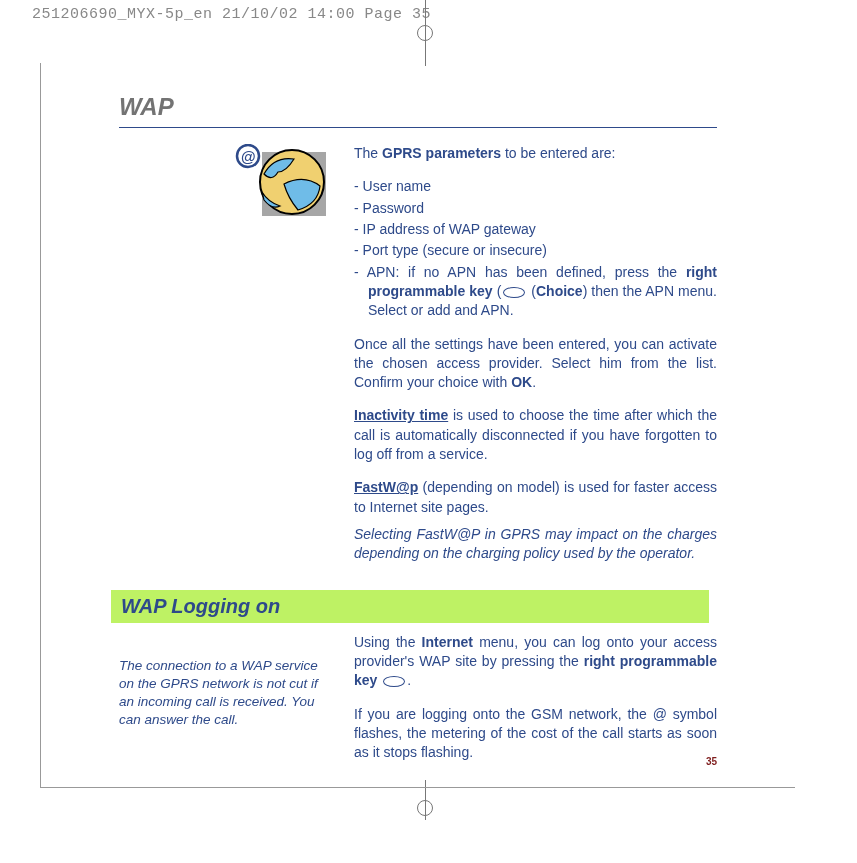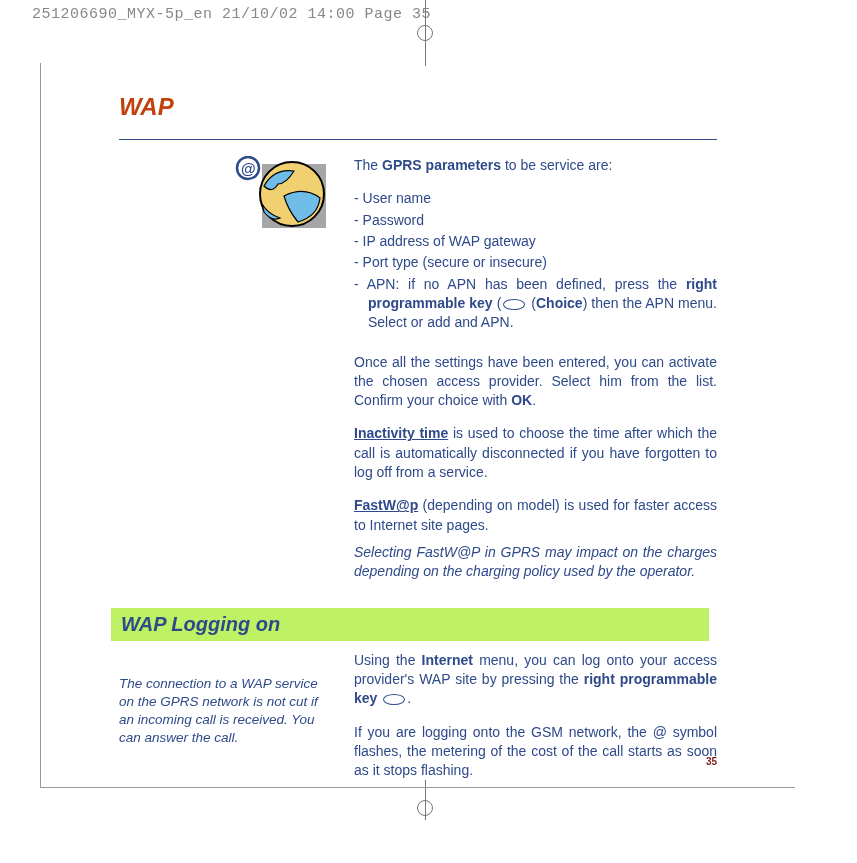--- a/index.html
+++ b/index.html
@@ -39,25 +39,25 @@
     position:absolute;
     top: 63px;
     left: 40px;
     width: 755px;
     height: 725px;
     border-left: 1px solid #999;
     border-bottom: 1px solid #999;
     padding: 30px 78px 24px 78px;
   }
   .page-title {
-    color: #c2410c;
+    color: #737373;
     font-size: 24px;
     font-weight: 700;
     font-style: italic;
-    padding-bottom: 18px;
+    padding-bottom: 6px;
     border-bottom: 1px solid #2e4a8a;
     margin-bottom: 16px;
   }
   .content-row {
     display: flex;
     gap: 20px;
   }
   .left-col {
     width: 215px;
     flex: 0 0 215px;
@@ -71,21 +71,21 @@
     line-height: 1.38;
     text-align: justify;
   }
   .globe-wrap {
     text-align: right;
     padding-right: 0px;
     height: 82px;
   }
   .globe-wrap svg { display:inline-block; }
   .right-col p { margin-bottom: 14px; }
-  .right-col ul { list-style: none; margin: 4px 0 20px 0; padding:0; }
+  .right-col ul { list-style: none; margin: 4px 0 14px 0; padding:0; }
   .right-col li { padding-left: 14px; text-indent: -14px; margin: 2px 0; text-align: justify; }
   .right-col li::before { content: "-  "; }
   .bold { font-weight: 700; }
   .underline { text-decoration: underline; }
   .italic { font-style: italic; }
   .section-bar {
     background: #bef264;
     margin: 12px 0 10px -8px;
     padding: 5px 10px;
     width: 100%;
@@ -142,21 +142,21 @@
           <g transform="translate(6,0)">
             <circle cx="8" cy="12" r="11" fill="#fff" stroke="#2e4a8a" stroke-width="2.5"></circle>
             <text x="8" y="18" text-anchor="middle" font-size="15" font-weight="700" font-style="italic" fill="#2e4a8a" font-family="Arial">@</text>
           </g>
         </svg>
       </div>
     </div>
 
     <div class="right-col">
       <p>
-        <span>The </span><span class="bold">GPRS parameters</span><span> to be service are:</span>
+        <span>The </span><span class="bold">GPRS parameters</span><span> to be entered are:</span>
       </p>
       <ul>
         <li>User name</li>
         <li>Password</li>
         <li>IP address of WAP gateway</li>
         <li>Port type (secure or insecure)</li>
         <li>
           <span>APN: if no APN has been defined, press the </span><span class="bold">right programmable key</span><span> (</span><span class="key-icon"></span><span> (</span><span class="bold">Choice</span><span>) then the APN menu. Select or add and APN.</span>
         </li>
       </ul>

